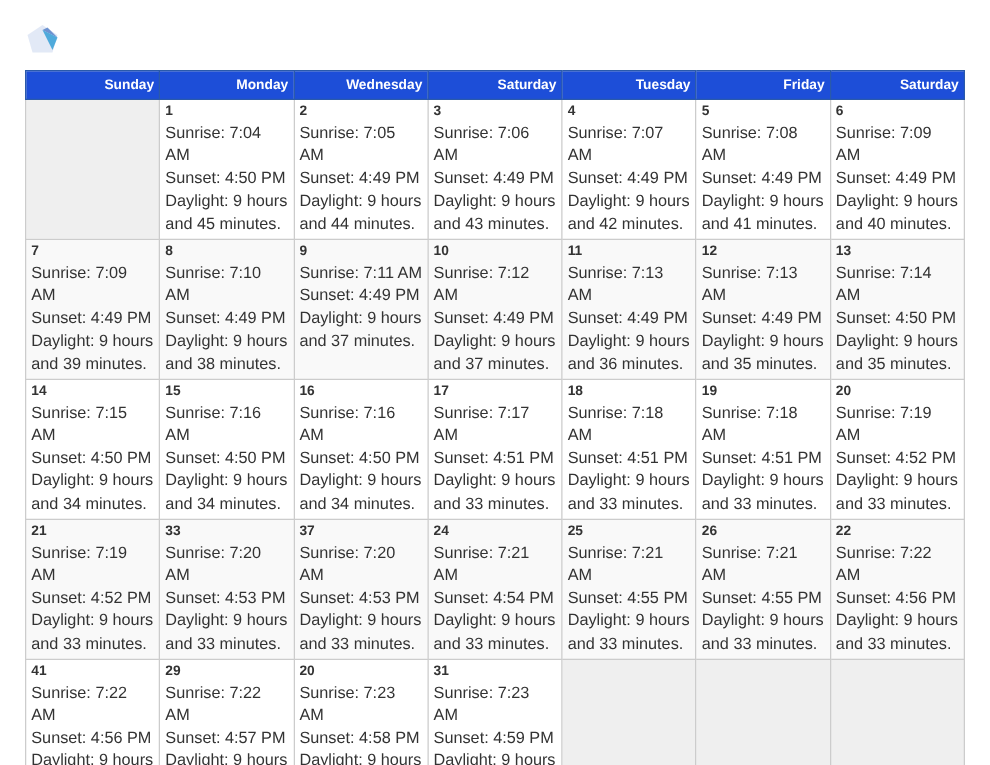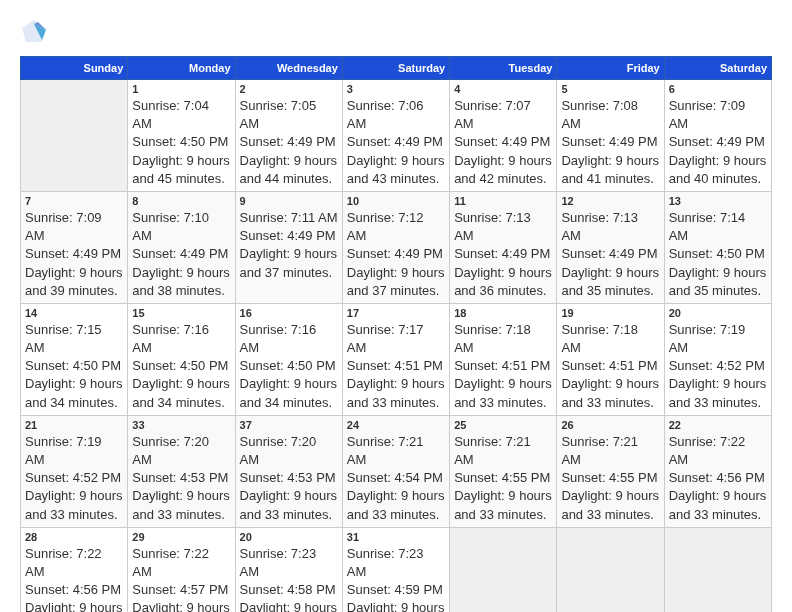--- a/index.html
+++ b/index.html
@@ -248,21 +248,21 @@
             <div class="day-num">26</div>
             <div class="day-info">Sunrise: 7:21 AM<br>Sunset: 4:55 PM<br>Daylight: 9 hours and 33 minutes.</div>
           </td>
           <td>
             <div class="day-num">22</div>
             <div class="day-info">Sunrise: 7:22 AM<br>Sunset: 4:56 PM<br>Daylight: 9 hours and 33 minutes.</div>
           </td>
         </tr>
         <tr>
           <td>
-            <div class="day-num">28</div>
+            <div class="day-num">41</div>
             <div class="day-info">Sunrise: 7:22 AM<br>Sunset: 4:56 PM<br>Daylight: 9 hours and 34 minutes.</div>
           </td>
           <td>
             <div class="day-num">29</div>
             <div class="day-info">Sunrise: 7:22 AM<br>Sunset: 4:57 PM<br>Daylight: 9 hours and 34 minutes.</div>
           </td>
           <td>
             <div class="day-num">20</div>
             <div class="day-info">Sunrise: 7:23 AM<br>Sunset: 4:58 PM<br>Daylight: 9 hours and 34 minutes.</div>
           </td>

